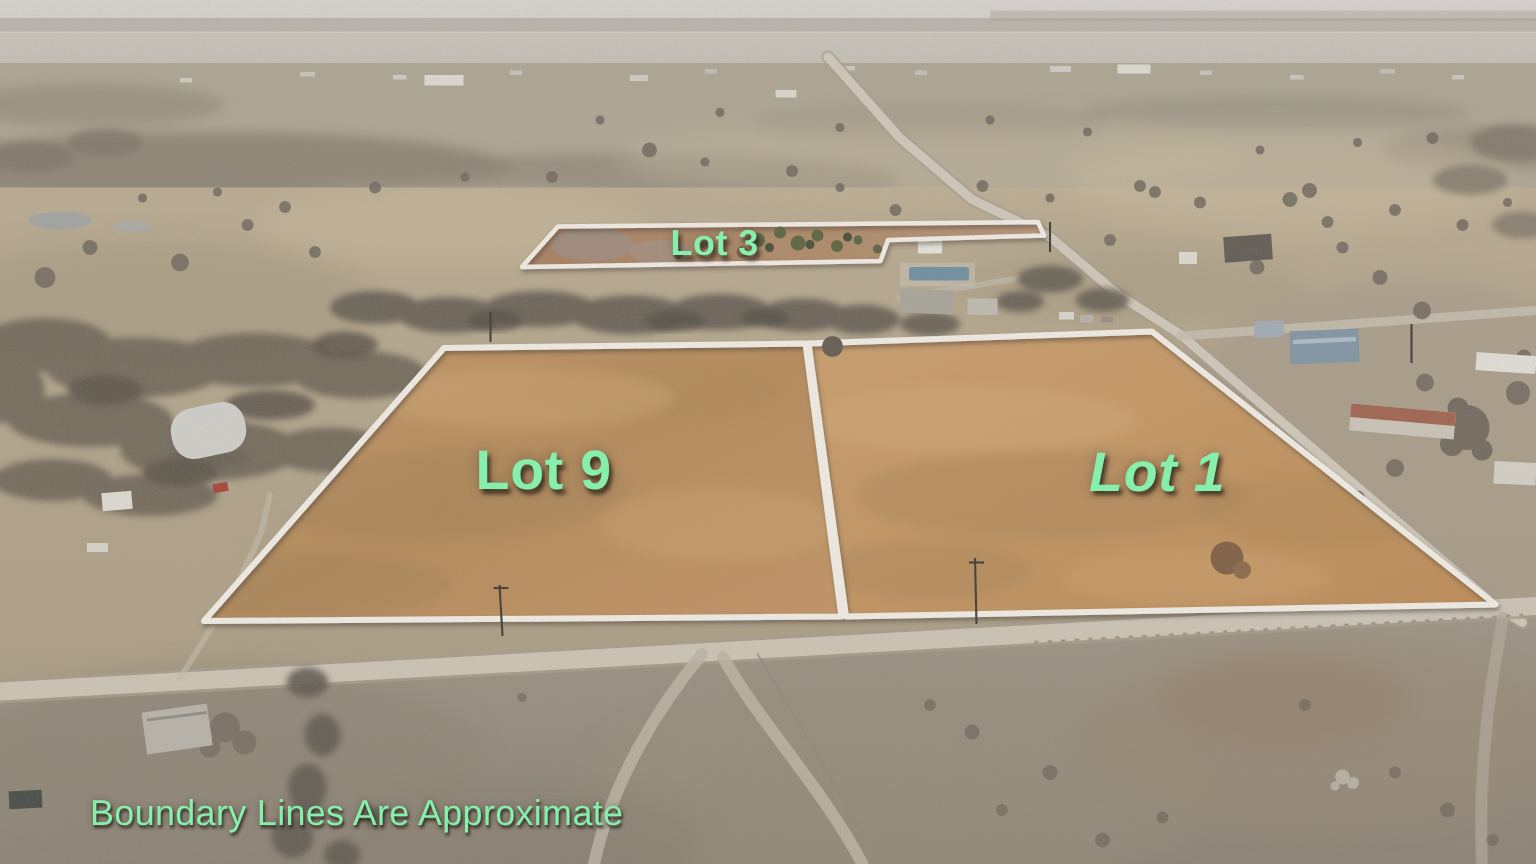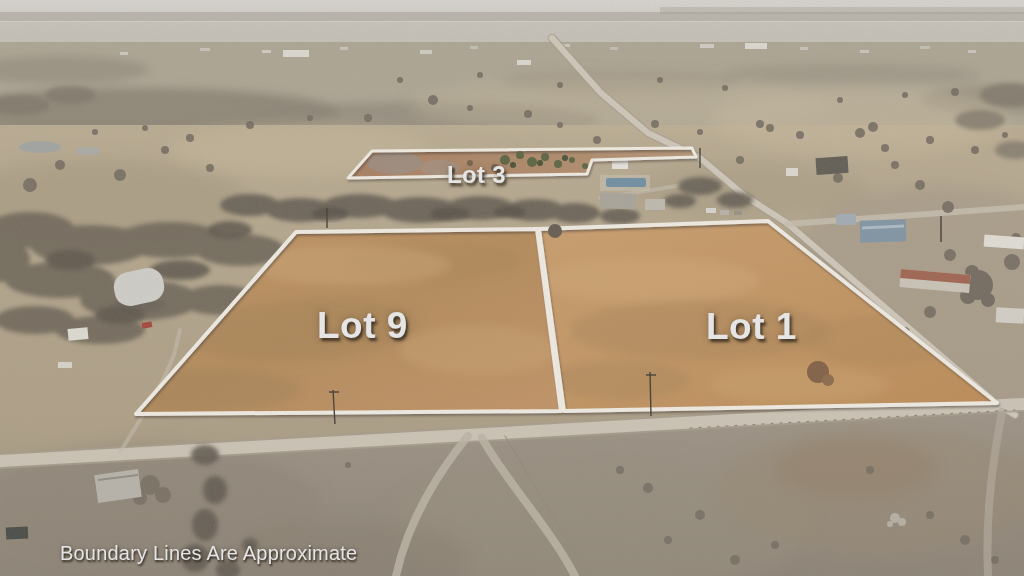--- a/index.html
+++ b/index.html
@@ -2,31 +2,30 @@
 <html><head>
 <meta charset="utf-8">
 <style>
   html,body{margin:0;padding:0;background:#222;}
   .stage{
     position:relative;width:1024px;height:576px;overflow:hidden;
     font-family:"Liberation Sans",sans-serif;
   }
   .stage svg{position:absolute;left:0;top:0;display:block;}
   .label{
-    position:absolute;color:#e5e5e5;font-weight:bold;line-height:1;
+    position:absolute;color:#86efac;font-weight:bold;line-height:1;
     white-space:nowrap;letter-spacing:.5px;
     text-shadow:2px 3px 3px rgba(45,36,26,.8),0 0 7px rgba(60,48,36,.35);
     user-select:none;
-    margin-top:12px;
   }
-  #lot1-label{left:706px;top:296px;font-size:37px;}
+  #lot1-label{left:726px;top:296px;font-size:37px;font-style:italic;}
   #lot2-label{left:317px;top:295px;font-size:37px;}
   #lot3-label{left:447px;top:151px;font-size:24px;letter-spacing:.3px;}
   #disclaimer{
-    left:60px;top:531px;font-size:20px;font-weight:normal;letter-spacing:.2px;
+    left:60px;top:531px;font-size:24px;font-weight:normal;letter-spacing:.2px;
     text-shadow:1px 2px 2px rgba(40,33,25,.85),0 0 4px rgba(40,33,25,.4);
   }
 </style>
 </head>
 <body>
 
 <div class="stage">
 <svg width="1024" height="576" viewBox="0 0 1024 576">
   <defs>
     <linearGradient id="skyg" x1="0" y1="0" x2="0" y2="1">

